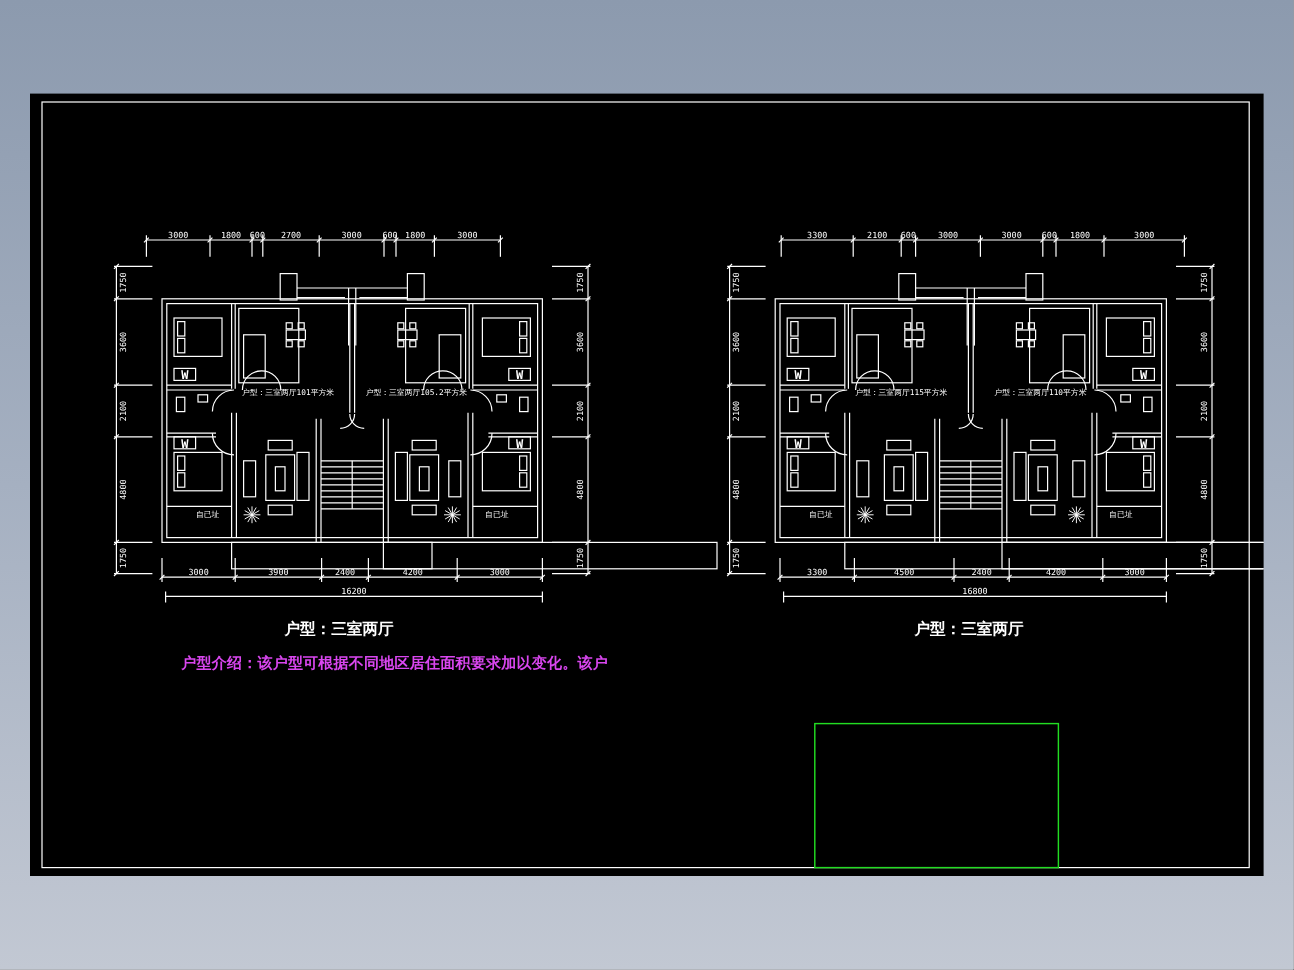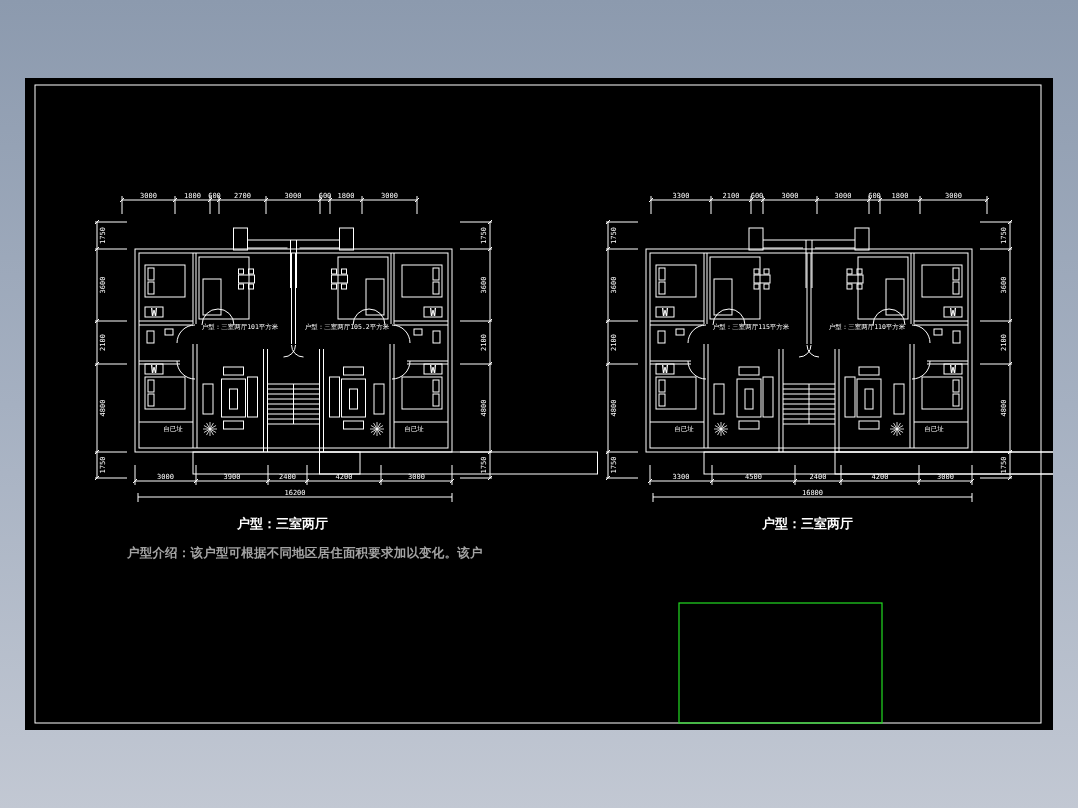--- a/index.html
+++ b/index.html
@@ -9,22 +9,22 @@
     font-family: "DejaVu Sans", sans-serif;
     position: relative;
   }
   #canvas {
     position: absolute; left: 25px; top: 78px; width: 1028px; height: 652px;
     background: #000;
   }
   #drawing { position: absolute; left: 0; top: 0; }
   .cad-text { font-family: "DejaVu Sans Mono", monospace; fill: #fff; }
   .intro {
-    position: absolute; left: 102px; top: 465px; width: 380px;
-    color: #a3a3a3; font-family: "DejaVu Serif", serif; font-weight: bold;
+    position: absolute; left: 126px; top: 465px; width: 380px;
+    color: #d946ef; font-family: "DejaVu Serif", serif; font-weight: bold;
     font-size: 12.5px; line-height: 19px; letter-spacing: 0.2px;
   }
   .plan-title {
     position: absolute; color: #fff; font-family: "DejaVu Serif", serif;
     font-weight: bold; font-size: 13px; white-space: nowrap; text-align: center;
   }
 </style>
 </head>
 <body>
 

